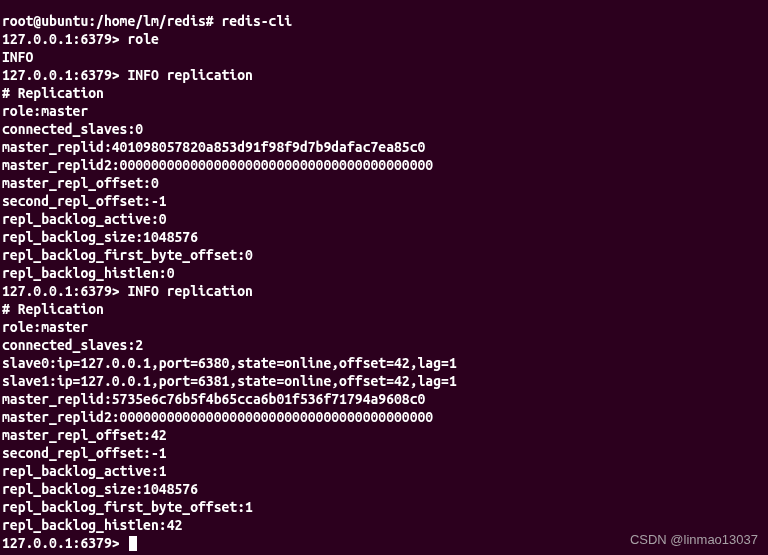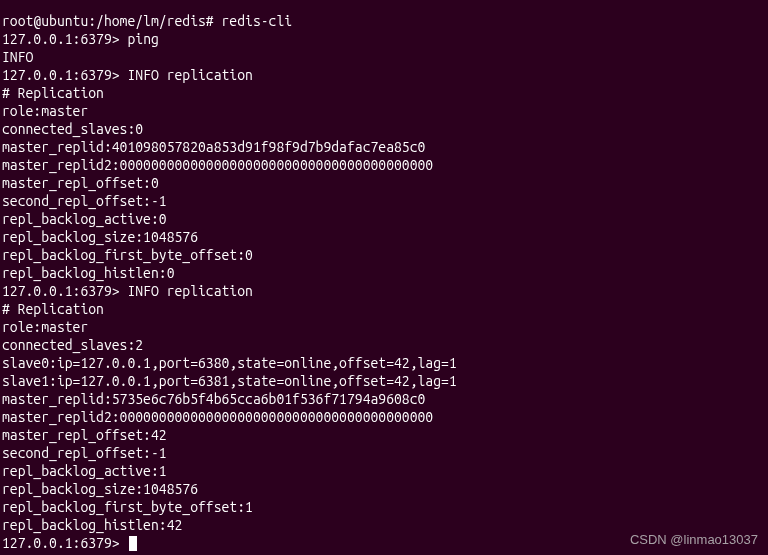--- a/index.html
+++ b/index.html
@@ -8,21 +8,21 @@
     color: #ffffff;
     font-family: "Ubuntu Mono", "DejaVu Sans Mono", "Courier New", monospace;
     font-size: 14px;
     line-height: 18px;
     width: 768px;
     height: 555px;
     overflow: hidden;
     padding: 4px 2px;
     position: relative;
   }
-  .line { white-space: pre; }
+  .line { white-space: pre; font-weight: bold; }
   .prompt-line { display: flex; align-items: center; }
   .cursor {
     display: inline-block;
     width: 8px;
     height: 15px;
     background: #ffffff;
     margin-left: 2px;
     vertical-align: middle;
   }
   .watermark {
@@ -40,21 +40,21 @@
     overflow: hidden;
   }
 </style>
 </head>
 <body>
 
 <div class="top-cut">&nbsp;</div>
 
 <div class="line"><span>root@ubuntu:/home/lm/redis# </span><span>redis-cli</span></div>
 
-<div class="line"><span>127.0.0.1:6379&gt; </span><span>ping</span></div>
+<div class="line"><span>127.0.0.1:6379&gt; </span><span>role</span></div>
 <div class="line">INFO</div>
 
 <div class="line"><span>127.0.0.1:6379&gt; </span><span>INFO replication</span></div>
 <div class="line"># Replication</div>
 <div class="line">role:master</div>
 <div class="line">connected_slaves:0</div>
 <div class="line">master_replid:401098057820a853d91f98f9d7b9dafac7ea85c0</div>
 <div class="line">master_replid2:0000000000000000000000000000000000000000</div>
 <div class="line">master_repl_offset:0</div>
 <div class="line">second_repl_offset:-1</div>

